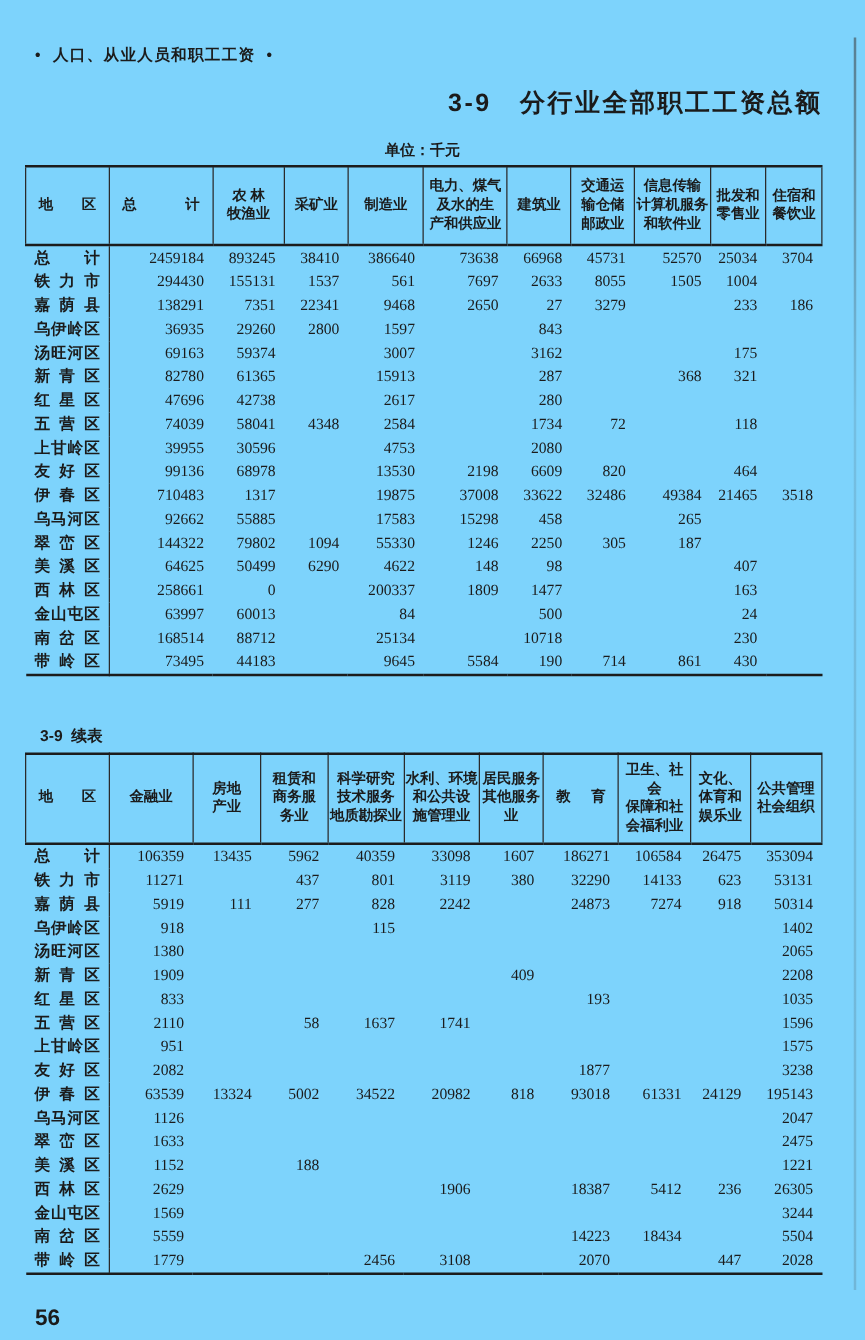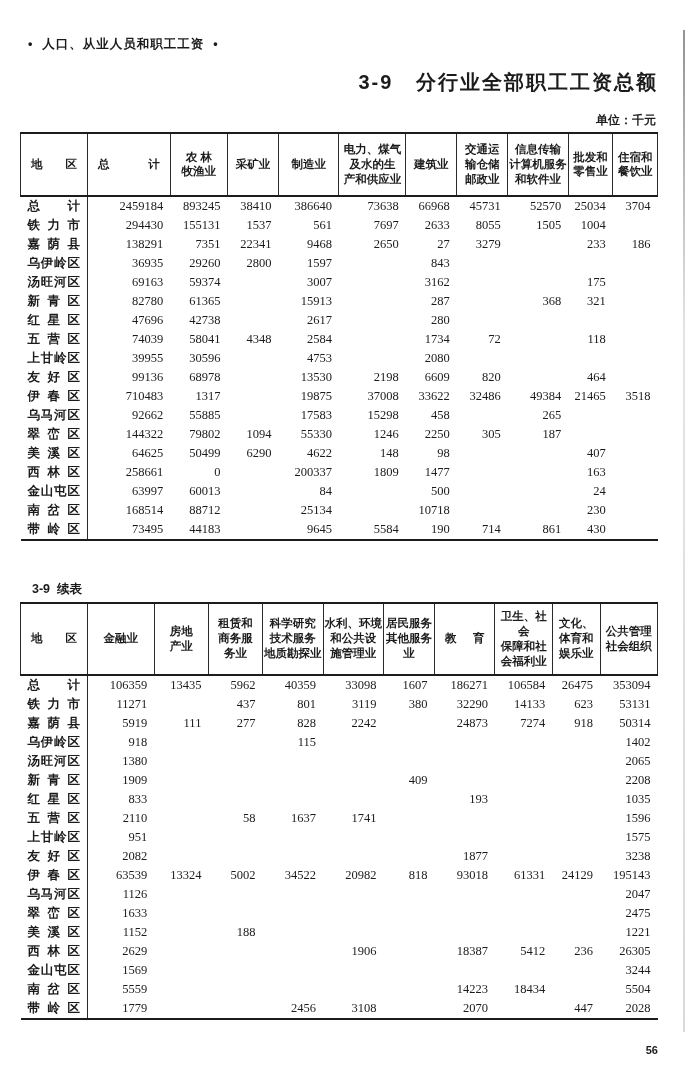--- a/index.html
+++ b/index.html
@@ -1,19 +1,19 @@
 <!DOCTYPE html>
 <html><head>
 <meta charset="utf-8">
 <style>
   html,body{margin:0;padding:0;background:#e9e9e6;}
   .sheet{
     position:relative;
     width:692px;height:1072px;
-    background:#ffffff;
+    background:#7dd3fc;
     box-sizing:border-box;
     padding:36px 34px 0 20px;
     font-family:"Liberation Serif","DejaVu Serif",serif;
     color:#1b1b1b;
     overflow:hidden;
   }
   .edge-line{
     position:absolute;right:7px;top:30px;bottom:40px;width:2px;
     background:linear-gradient(#3a3a3a,rgba(60,60,60,.25) 30%,rgba(60,60,60,.35));
     opacity:.55;
@@ -23,21 +23,21 @@
     font-size:12.5px;font-weight:bold;letter-spacing:1px;
     margin-left:8px;white-space:pre;
   }
   .title{
     font-family:"Liberation Sans","DejaVu Sans",sans-serif;
     font-size:20px;font-weight:bold;text-align:right;
     letter-spacing:2px;margin:16px 0 0 0;white-space:pre;
   }
   .unit{
     font-family:"Liberation Sans","DejaVu Sans",sans-serif;
-    font-size:12px;font-weight:bold;text-align:right;
+    font-size:12px;font-weight:bold;text-align:center;
     margin:16px 2px 3px 0;
   }
   table.stat-table{
     width:100%;border-collapse:collapse;table-layout:fixed;
     border-top:2.5px solid #1c1c1c;border-bottom:2.5px solid #1c1c1c;
   }
   table.stat-table thead th{
     font-family:"Liberation Sans","DejaVu Sans",sans-serif;
     border:1px solid #2a2a2a;border-top:none;
     border-bottom:2px solid #1c1c1c;
@@ -58,21 +58,21 @@
     text-align:justify;text-align-last:justify;
     padding:0 7px;border-right:1px solid #2a2a2a;
   }
   .cont-caption{
     font-family:"Liberation Sans","DejaVu Sans",sans-serif;
     font-size:12.5px;font-weight:bold;
     margin:40px 0 4px 12px;white-space:pre;
   }
   .page-number{
     font-family:"Liberation Sans","DejaVu Sans",sans-serif;
-    font-size:11px;font-weight:bold;margin:24px 0 0 8px;text-align:right;
+    font-size:18px;font-weight:bold;margin:24px 0 0 8px;
   }
 </style>
 </head>
 <body>
 
 <div class="sheet">
   <div class="edge-line"></div>
 
   <div class="running-header">•  人口、从业人员和职工工资  •</div>
 

